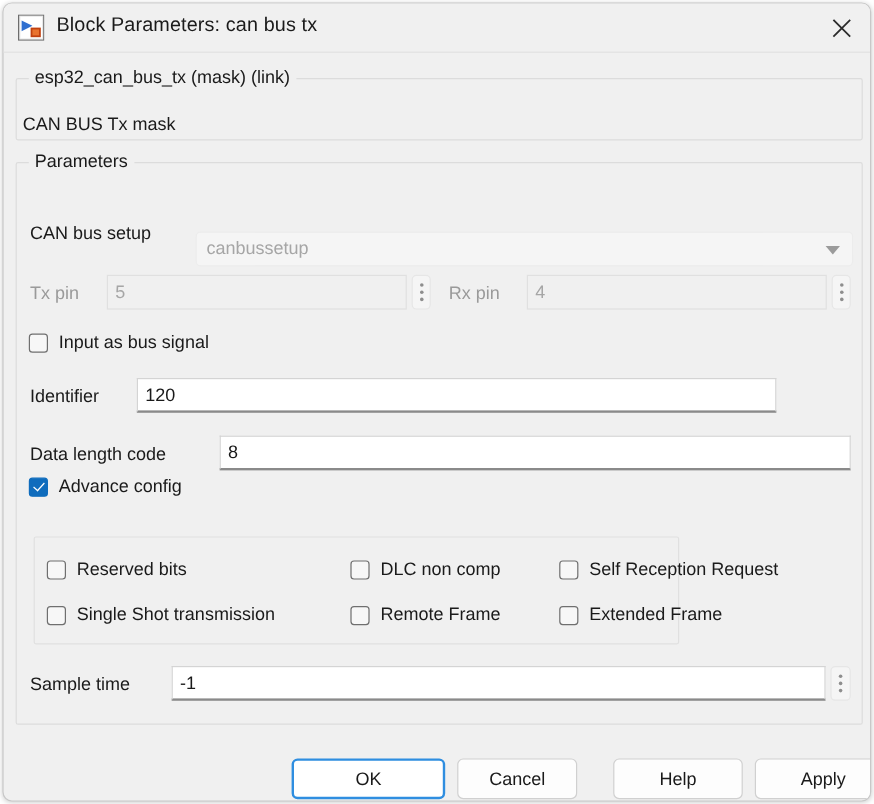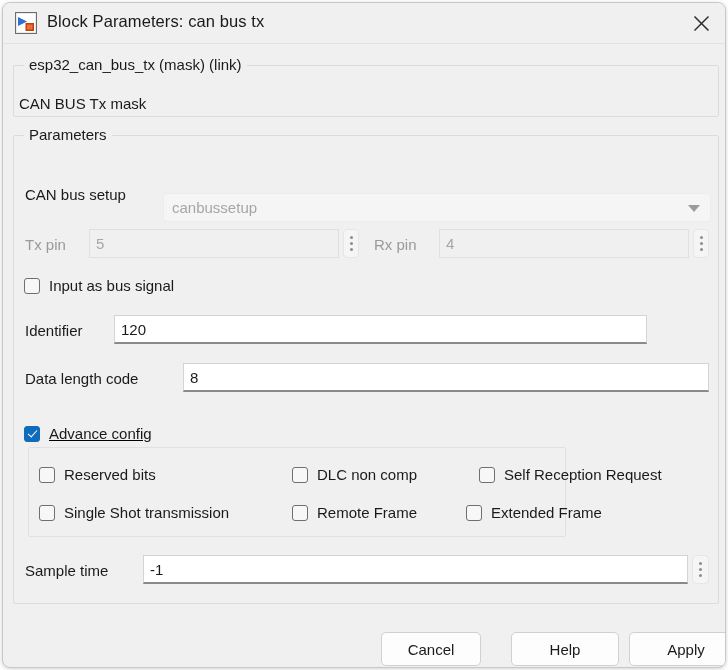--- a/index.html
+++ b/index.html
@@ -296,35 +296,35 @@
     <span class="cb-box"></span>
     <span class="cb-label">Input as bus signal</span>
   </div>
 
   <div class="field-label" style="left:22px; top:318px;">Identifier</div>
   <input class="text-input" style="left: 111px; top: 312px; width: 533px; height: 29px;" value="120">
 
   <div class="field-label" style="left:22px; top:366px;">Data length code</div>
   <input class="text-input" style="left: 180px; top: 360px; width: 526px; height: 29px;" value="8">
 
-  <div class="cb-row" style="left:21px; top:422px;text-decoration:underline;">
+  <div class="cb-row" style="left:21px; top:394px;">
     <span class="cb-box checked"></span>
     <span class="cb-label">Advance config</span>
   </div>
 
   <div id="adv-panel">
     <div class="cb-row" style="left:10px; top:18px;">
       <span class="cb-box"></span>
       <span class="cb-label">Reserved bits</span>
     </div>
     <div class="cb-row" style="left:263px; top:18px;">
       <span class="cb-box"></span>
       <span class="cb-label">DLC non comp</span>
     </div>
-    <div class="cb-row" style="left:450px; top:18px;">
+    <div class="cb-row" style="left:437px; top:18px;">
       <span class="cb-box"></span>
       <span class="cb-label">Self Reception Request</span>
     </div>
     <div class="cb-row" style="left:10px; top:56px;">
       <span class="cb-box"></span>
       <span class="cb-label">Single Shot transmission</span>
     </div>
     <div class="cb-row" style="left:263px; top:56px;">
       <span class="cb-box"></span>
       <span class="cb-label">Remote Frame</span>
@@ -336,17 +336,18 @@
   </div>
 
   <div class="field-label" style="left:22px; top:558px;">Sample time</div>
   <input class="text-input" style="left: 140px; top: 552px; width: 545px; height: 29px;" value="-1">
   <div class="dots-btn" style="left:689px; top:552px; width:17px; height:29px;">
     <i></i>
       <i></i>
       <i></i>
   </div>
 
+  <div class="btn primary" style="left:240px; top:629px; width:128px;">OK</div>
   <div class="btn" style="left:378px; top:629px; width:100px;">Cancel</div>
   <div class="btn" style="left:508px; top:629px; width:108px;">Help</div>
   <div class="btn" style="left:626px; top:629px; width:114px;">Apply</div>
 
 </div>
 
 </body></html>

